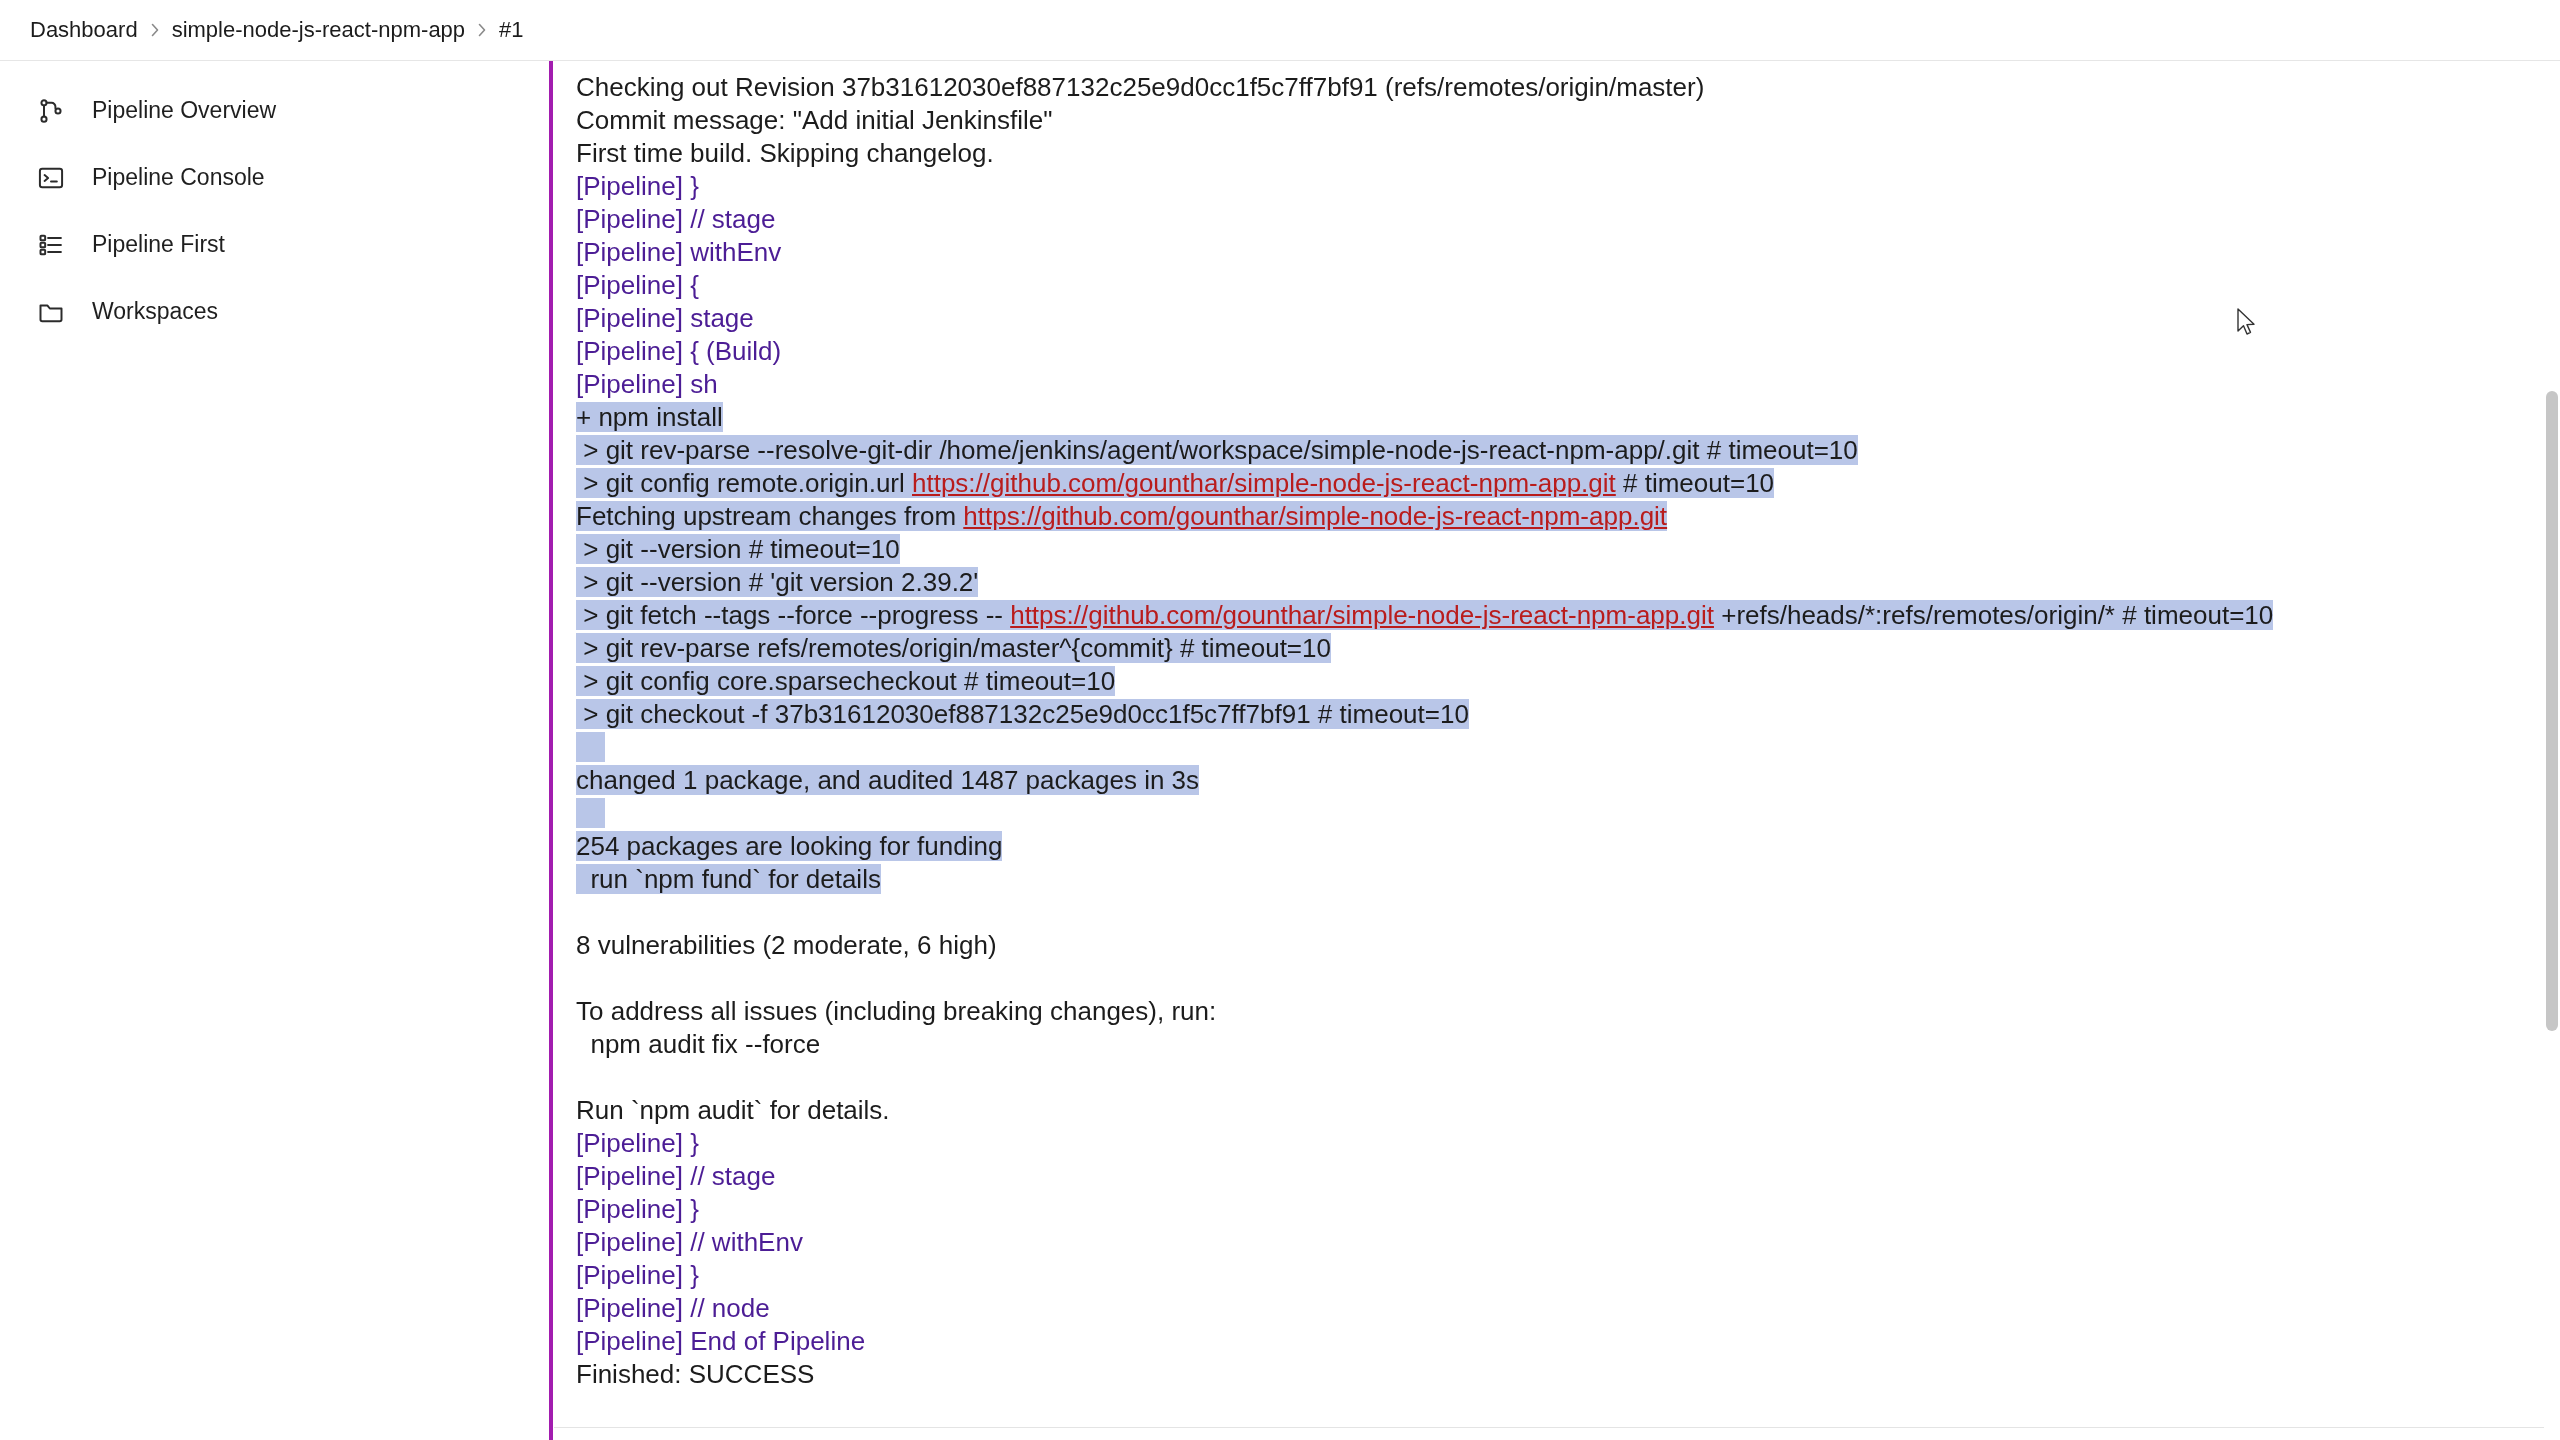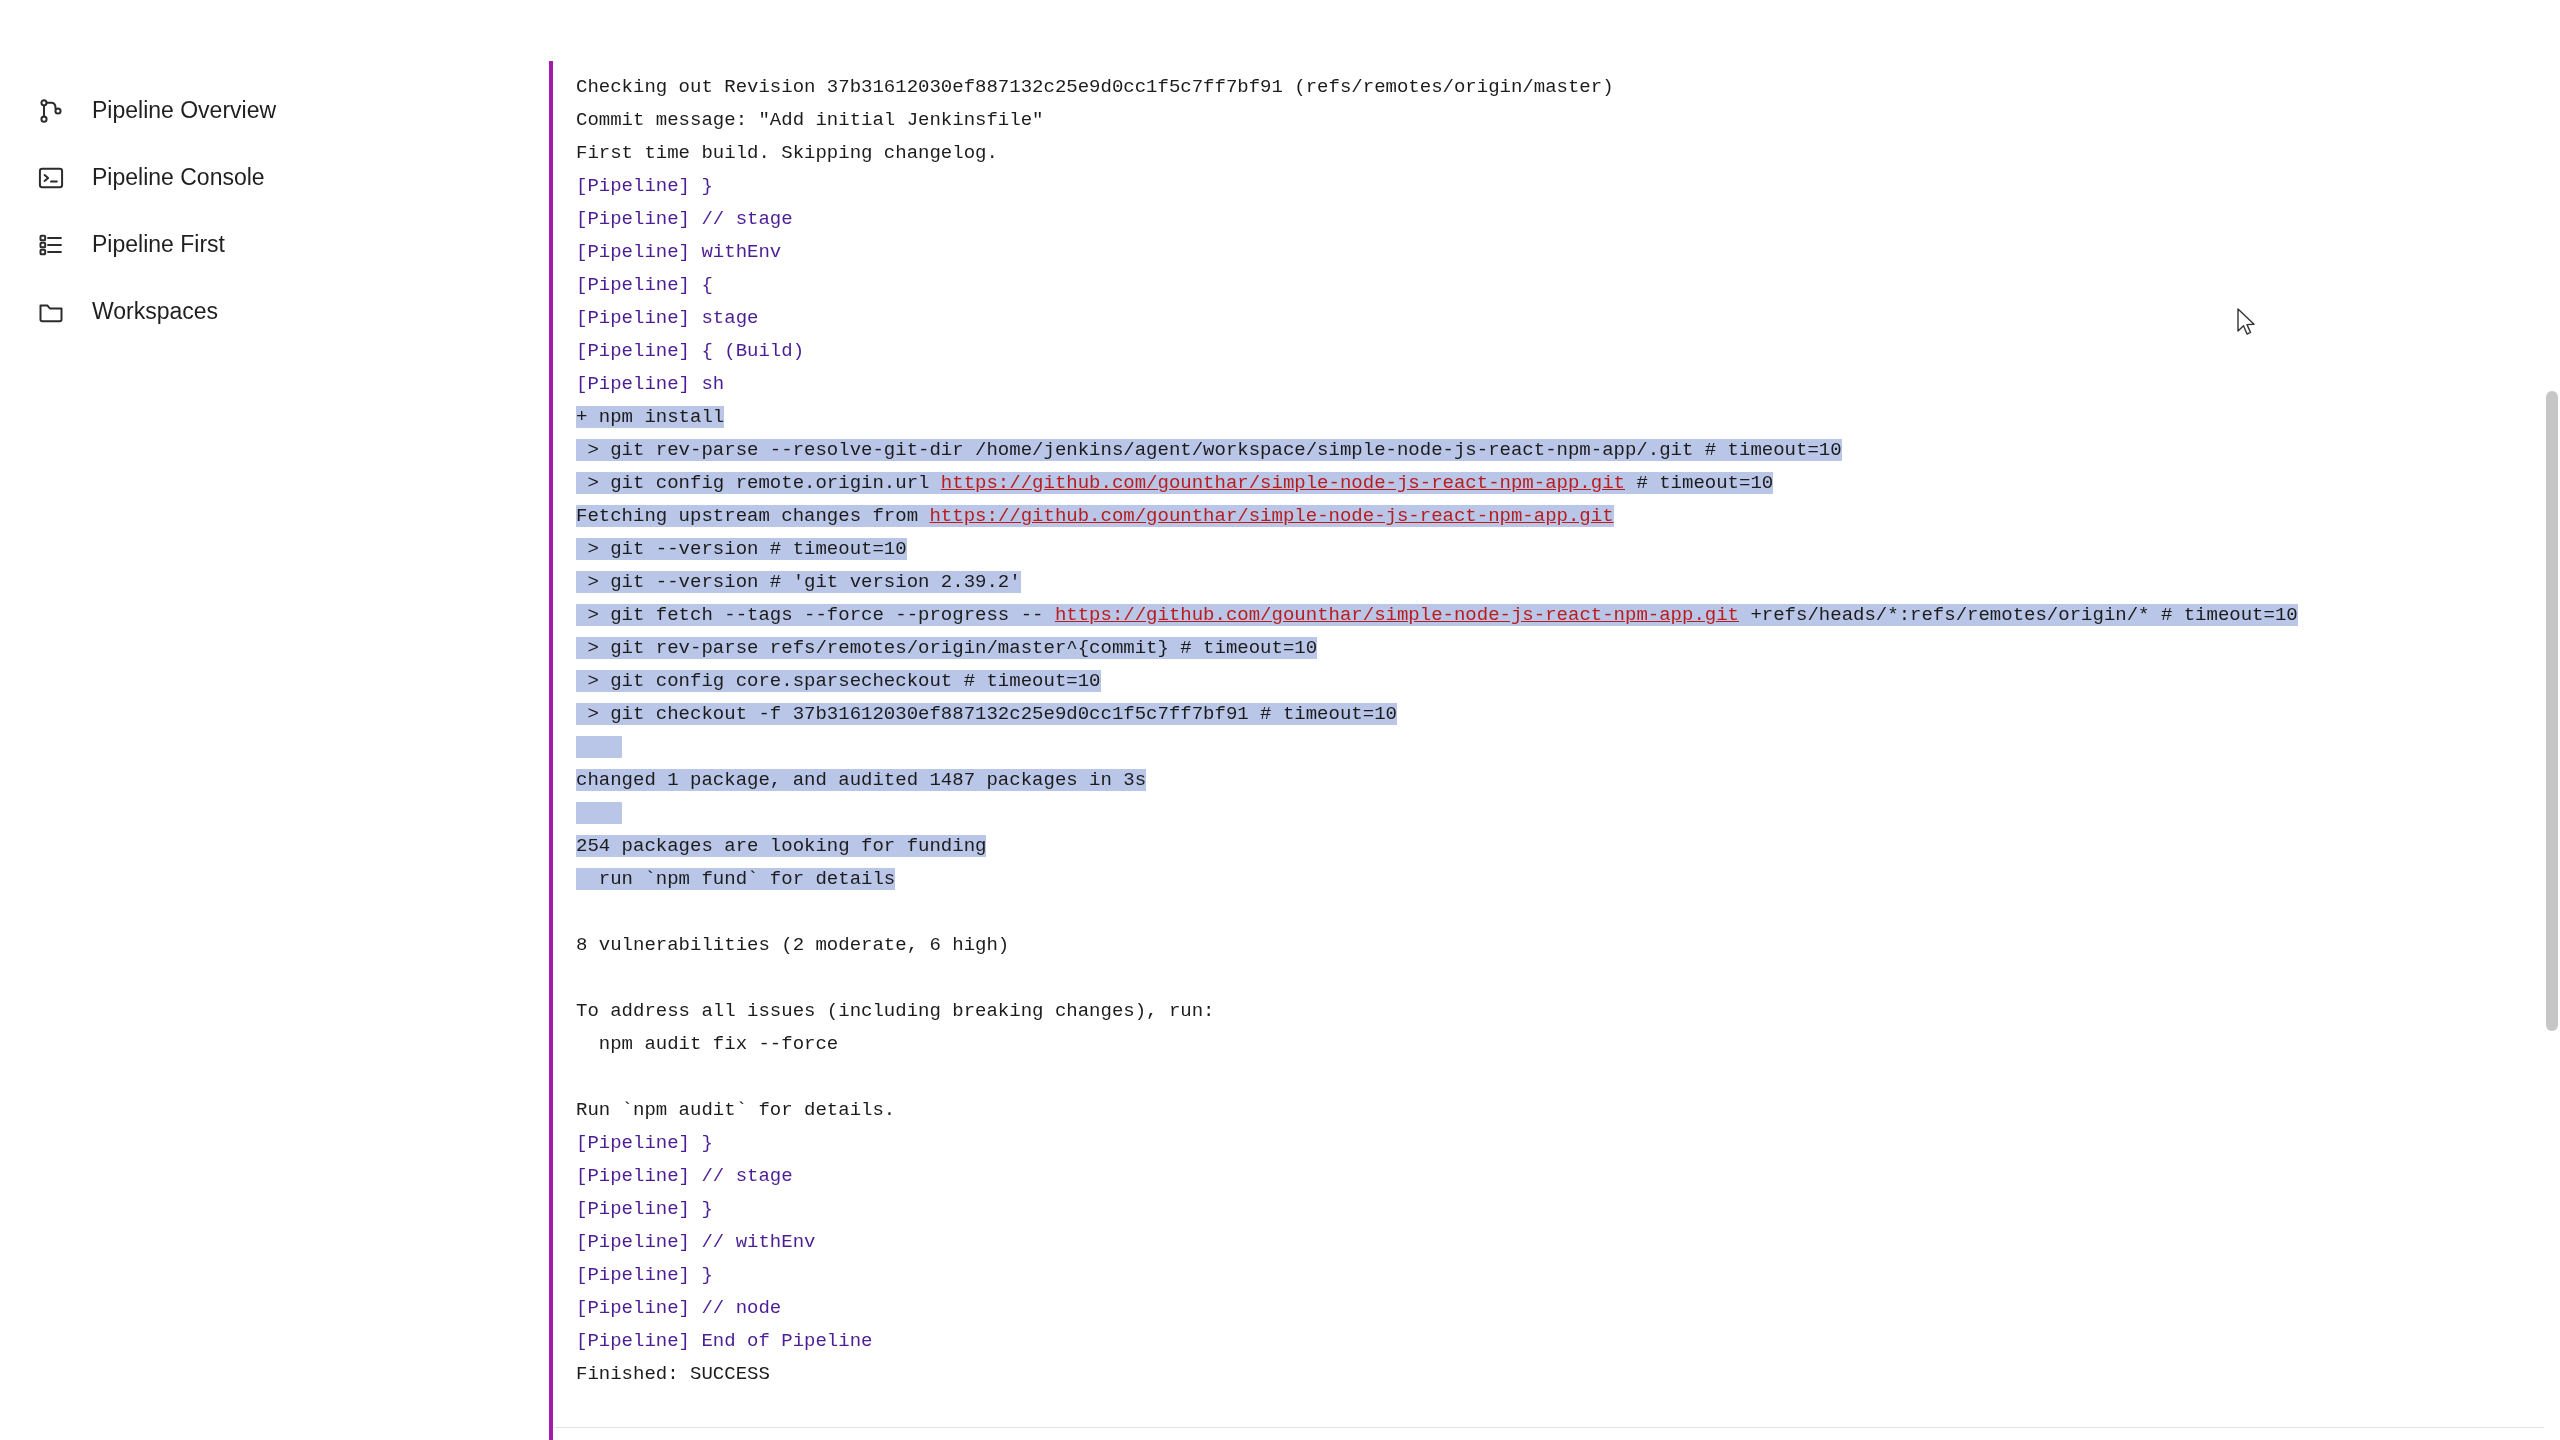--- a/index.html
+++ b/index.html
@@ -90,22 +90,22 @@
     width: 2006px;
     height: 1379px;
     background: #ffffff;
     overflow: hidden;
   }
   .console {
     position: absolute;
     top: 0; left: 0;
     width: 1990px;
     padding: 10px 0 0 22px;
-    font-family: Liberation Mono, monospace;
-    font-size: 19px;
+    font-family: Liberation Sans, sans-serif;
+    font-size: 26px;
     line-height: 33px;
     color: #1c1c1c;
     white-space: pre;
   }
   .ln { display: block; height: 33px; }
   .muted { color: #4c1d95; }
   .sel { background: #b9c6e8; }
   .lnk { color: #b91c1c; }
   .lnk.sel { background: #b9c6e8; }
   .blank { display:block; height: 33px; }
@@ -147,20 +147,35 @@
     width: 22px;
     height: 30px;
     pointer-events: none;
   }
 </style>
 </head>
 <body>
 
 <div id="app">
 
+  <div class="breadcrumb-bar">
+    <a class="crumb link" href="#">Dashboard</a>
+    <span class="crumb-sep">
+      <svg width="14" height="14" viewBox="0 0 14 14" aria-hidden="true">
+        <path d="M4.5 1.5 L9.5 7 L4.5 12.5" fill="none" stroke="#8a8a8a" stroke-width="1.6" stroke-linecap="round" stroke-linejoin="round"></path>
+      </svg>
+    </span>
+    <a class="crumb link" href="#">simple-node-js-react-npm-app</a>
+    <span class="crumb-sep">
+      <svg width="14" height="14" viewBox="0 0 14 14" aria-hidden="true">
+        <path d="M4.5 1.5 L9.5 7 L4.5 12.5" fill="none" stroke="#8a8a8a" stroke-width="1.6" stroke-linecap="round" stroke-linejoin="round"></path>
+      </svg>
+    </span>
+    <a class="crumb link" href="#">#1</a>
+  </div>
 
   <div class="sidebar">
 
     <div class="side-item">
       <span class="side-icon">
         <svg width="28" height="28" viewBox="0 0 24 24" fill="none" stroke="#2b2b2b" stroke-width="1.7" stroke-linecap="round" stroke-linejoin="round">
           <circle cx="6" cy="5" r="2.2"></circle>
           <circle cx="6" cy="19" r="2.2"></circle>
           <circle cx="18" cy="12" r="2.2"></circle>
           <path d="M6 7.2v9.6"></path>

